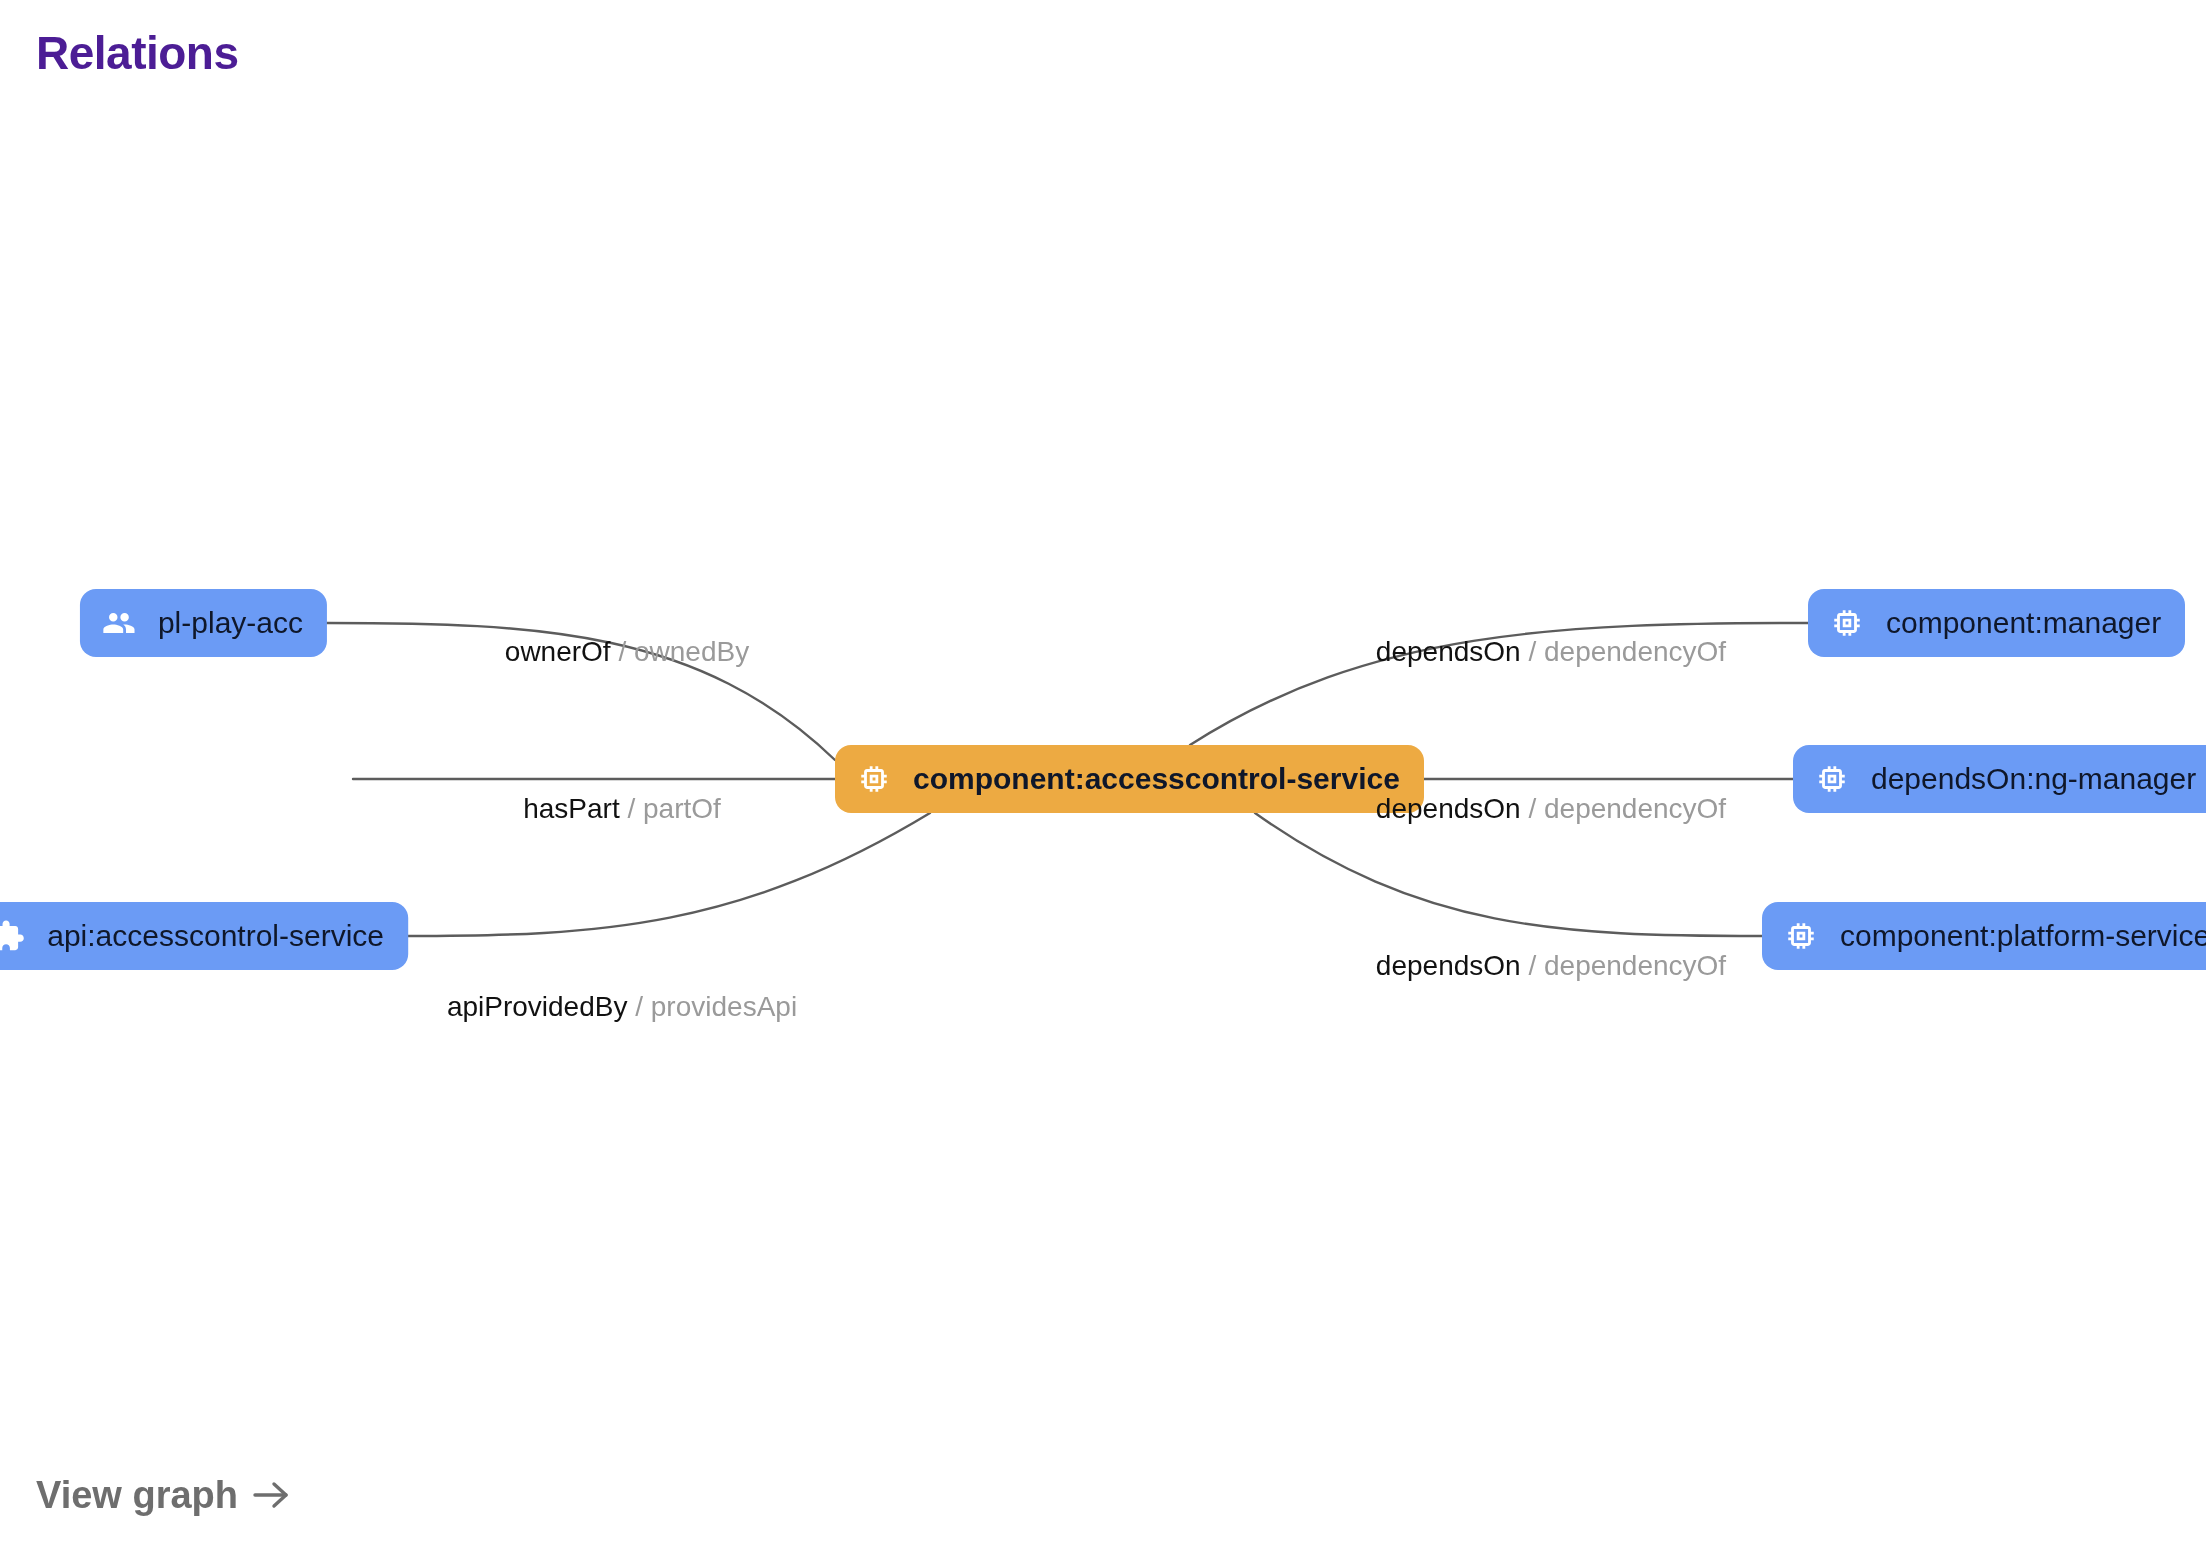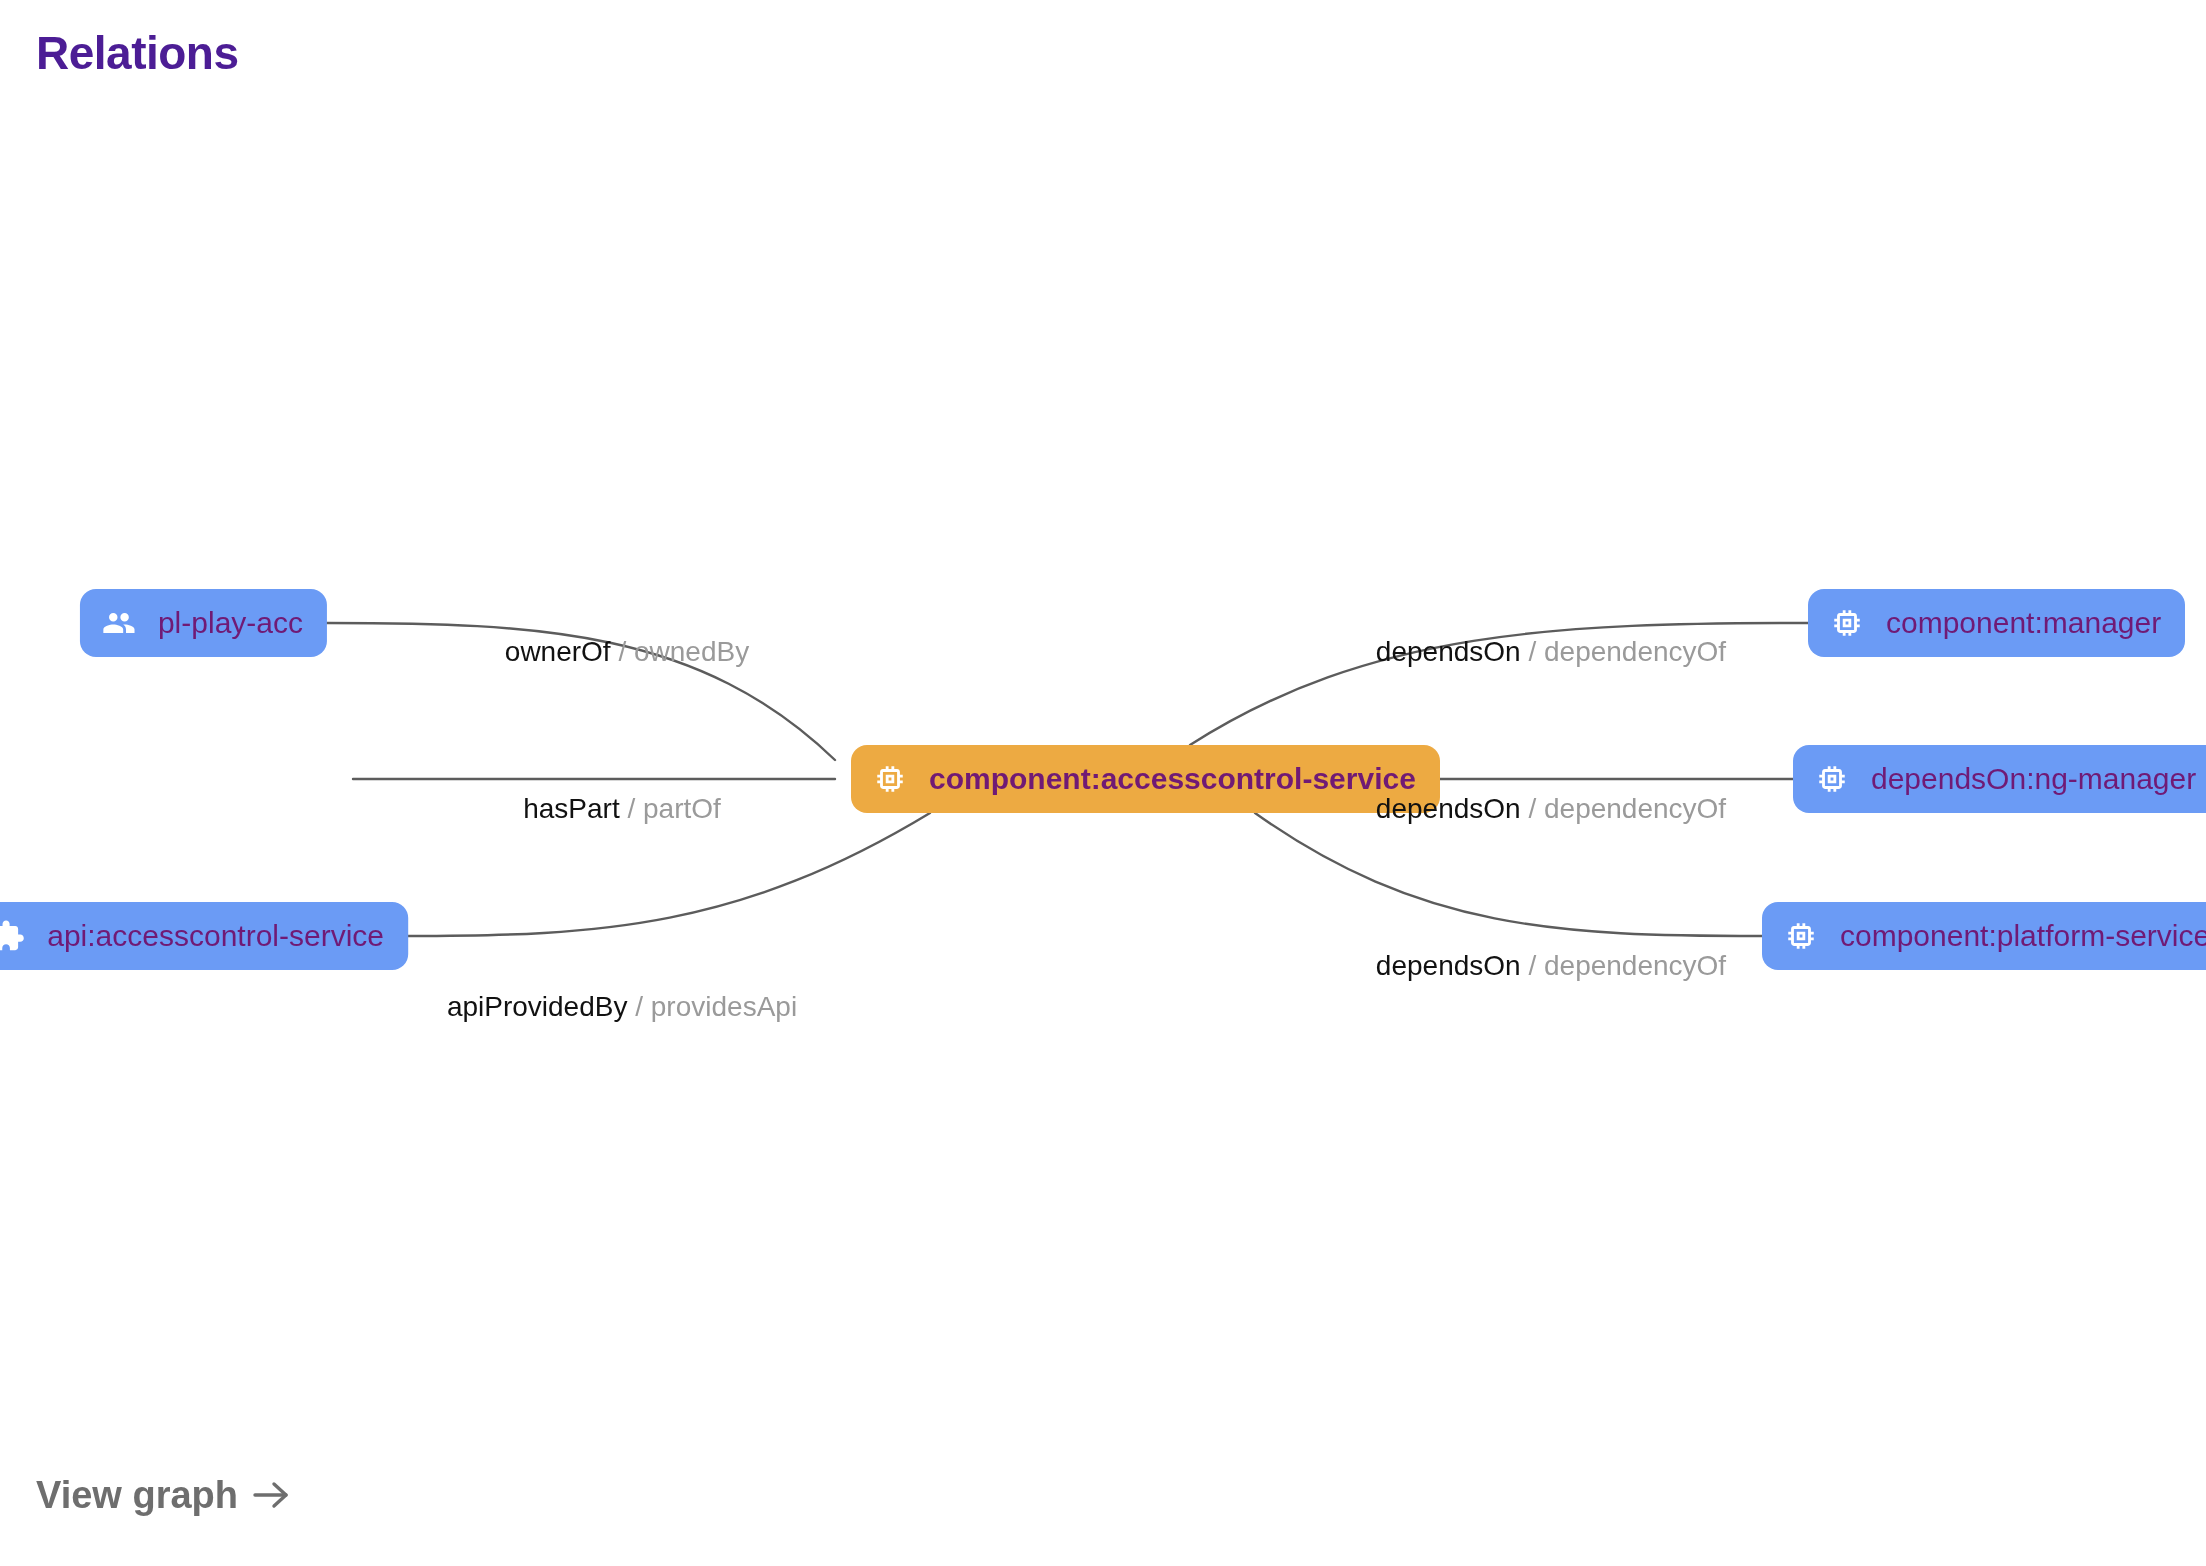--- a/index.html
+++ b/index.html
@@ -47,34 +47,34 @@
     position: absolute;
     display: flex;
     align-items: center;
     height: 68px;
     box-sizing: border-box;
     border-radius: 16px;
     padding: 0 24px 0 22px;
     white-space: nowrap;
   }
   .graph-node.kind-blue   { background: #6b9bf5; }
-  .graph-node.kind-orange { background: #edaa42; margin-left: 16px; }
+  .graph-node.kind-orange { background: #edaa42; }
 
   .graph-node .node-icon {
     width: 34px;
     height: 34px;
     flex: 0 0 34px;
     margin-right: 22px;
     display: block;
   }
   .graph-node .node-icon svg { display: block; width: 34px; height: 34px; }
 
   .node-label {
     font-size: 30px;
-    color: #701a75;
+    color: #0f172a;
     line-height: 1;
   }
   .graph-node.kind-orange .node-label { font-weight: bold; }
 
   
   .node-anchor-right { transform: translateX(-100%); }
 
   .edge-label {
     position: absolute;
     font-size: 28px;

